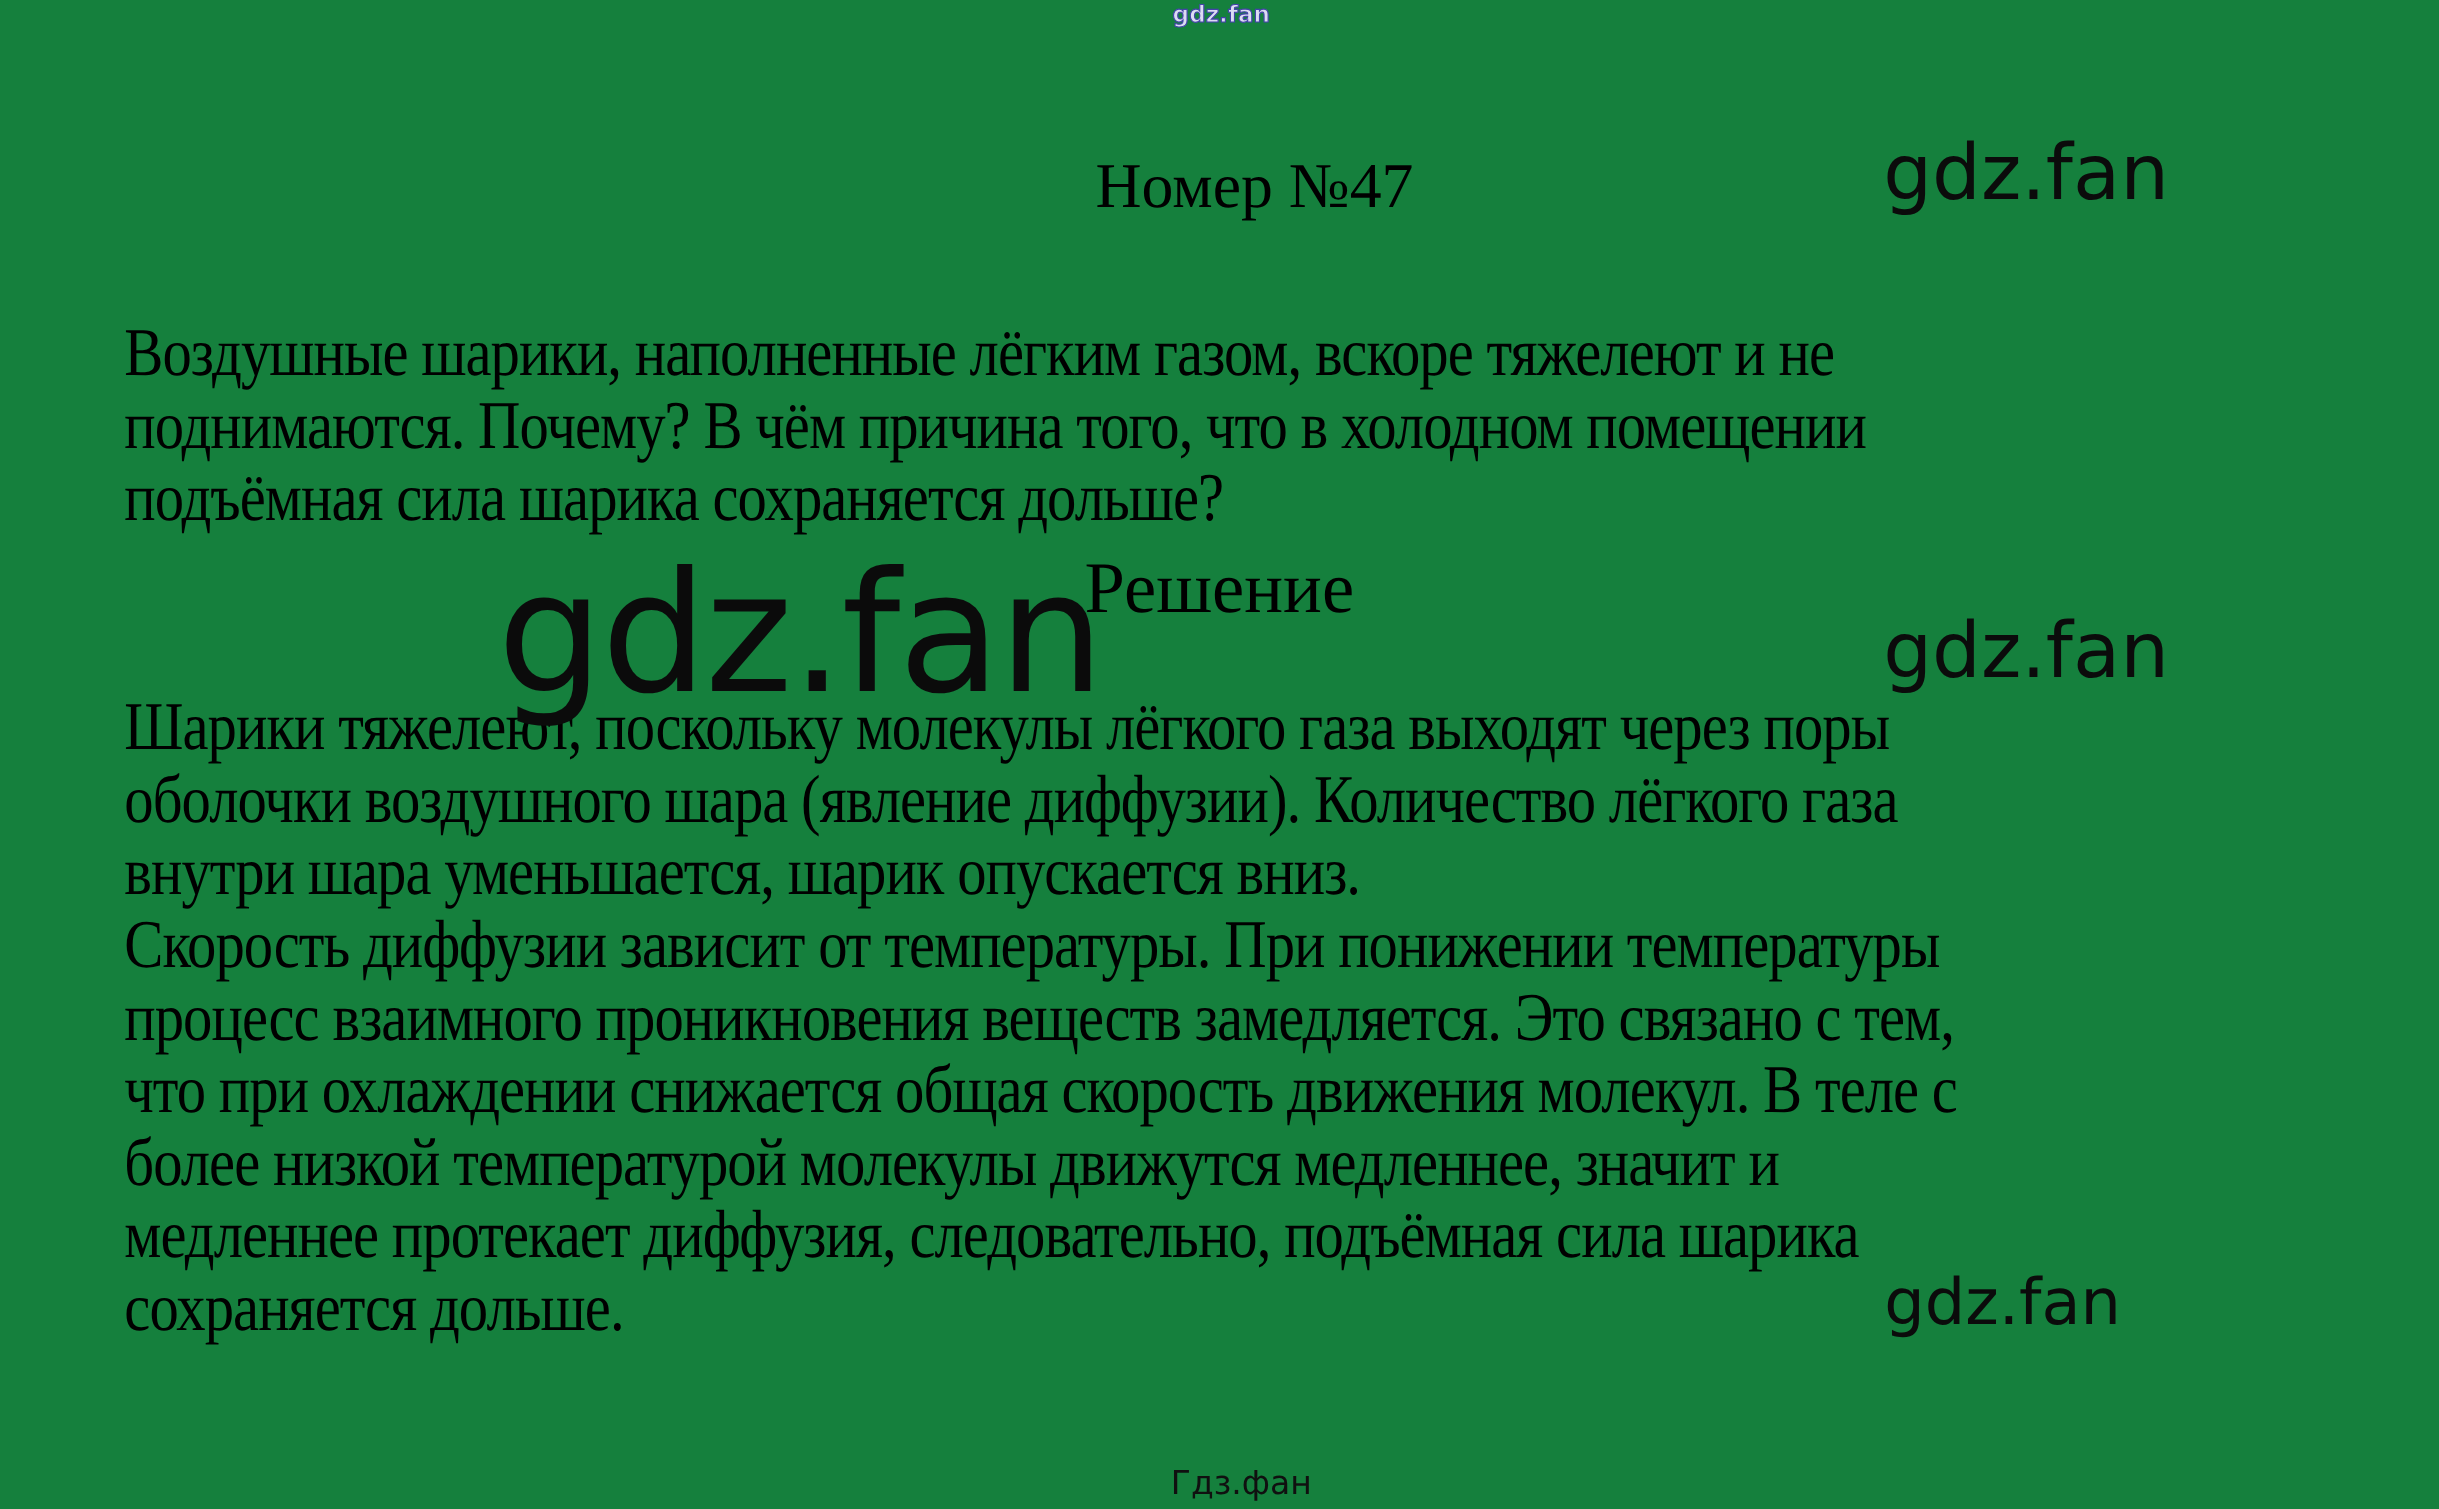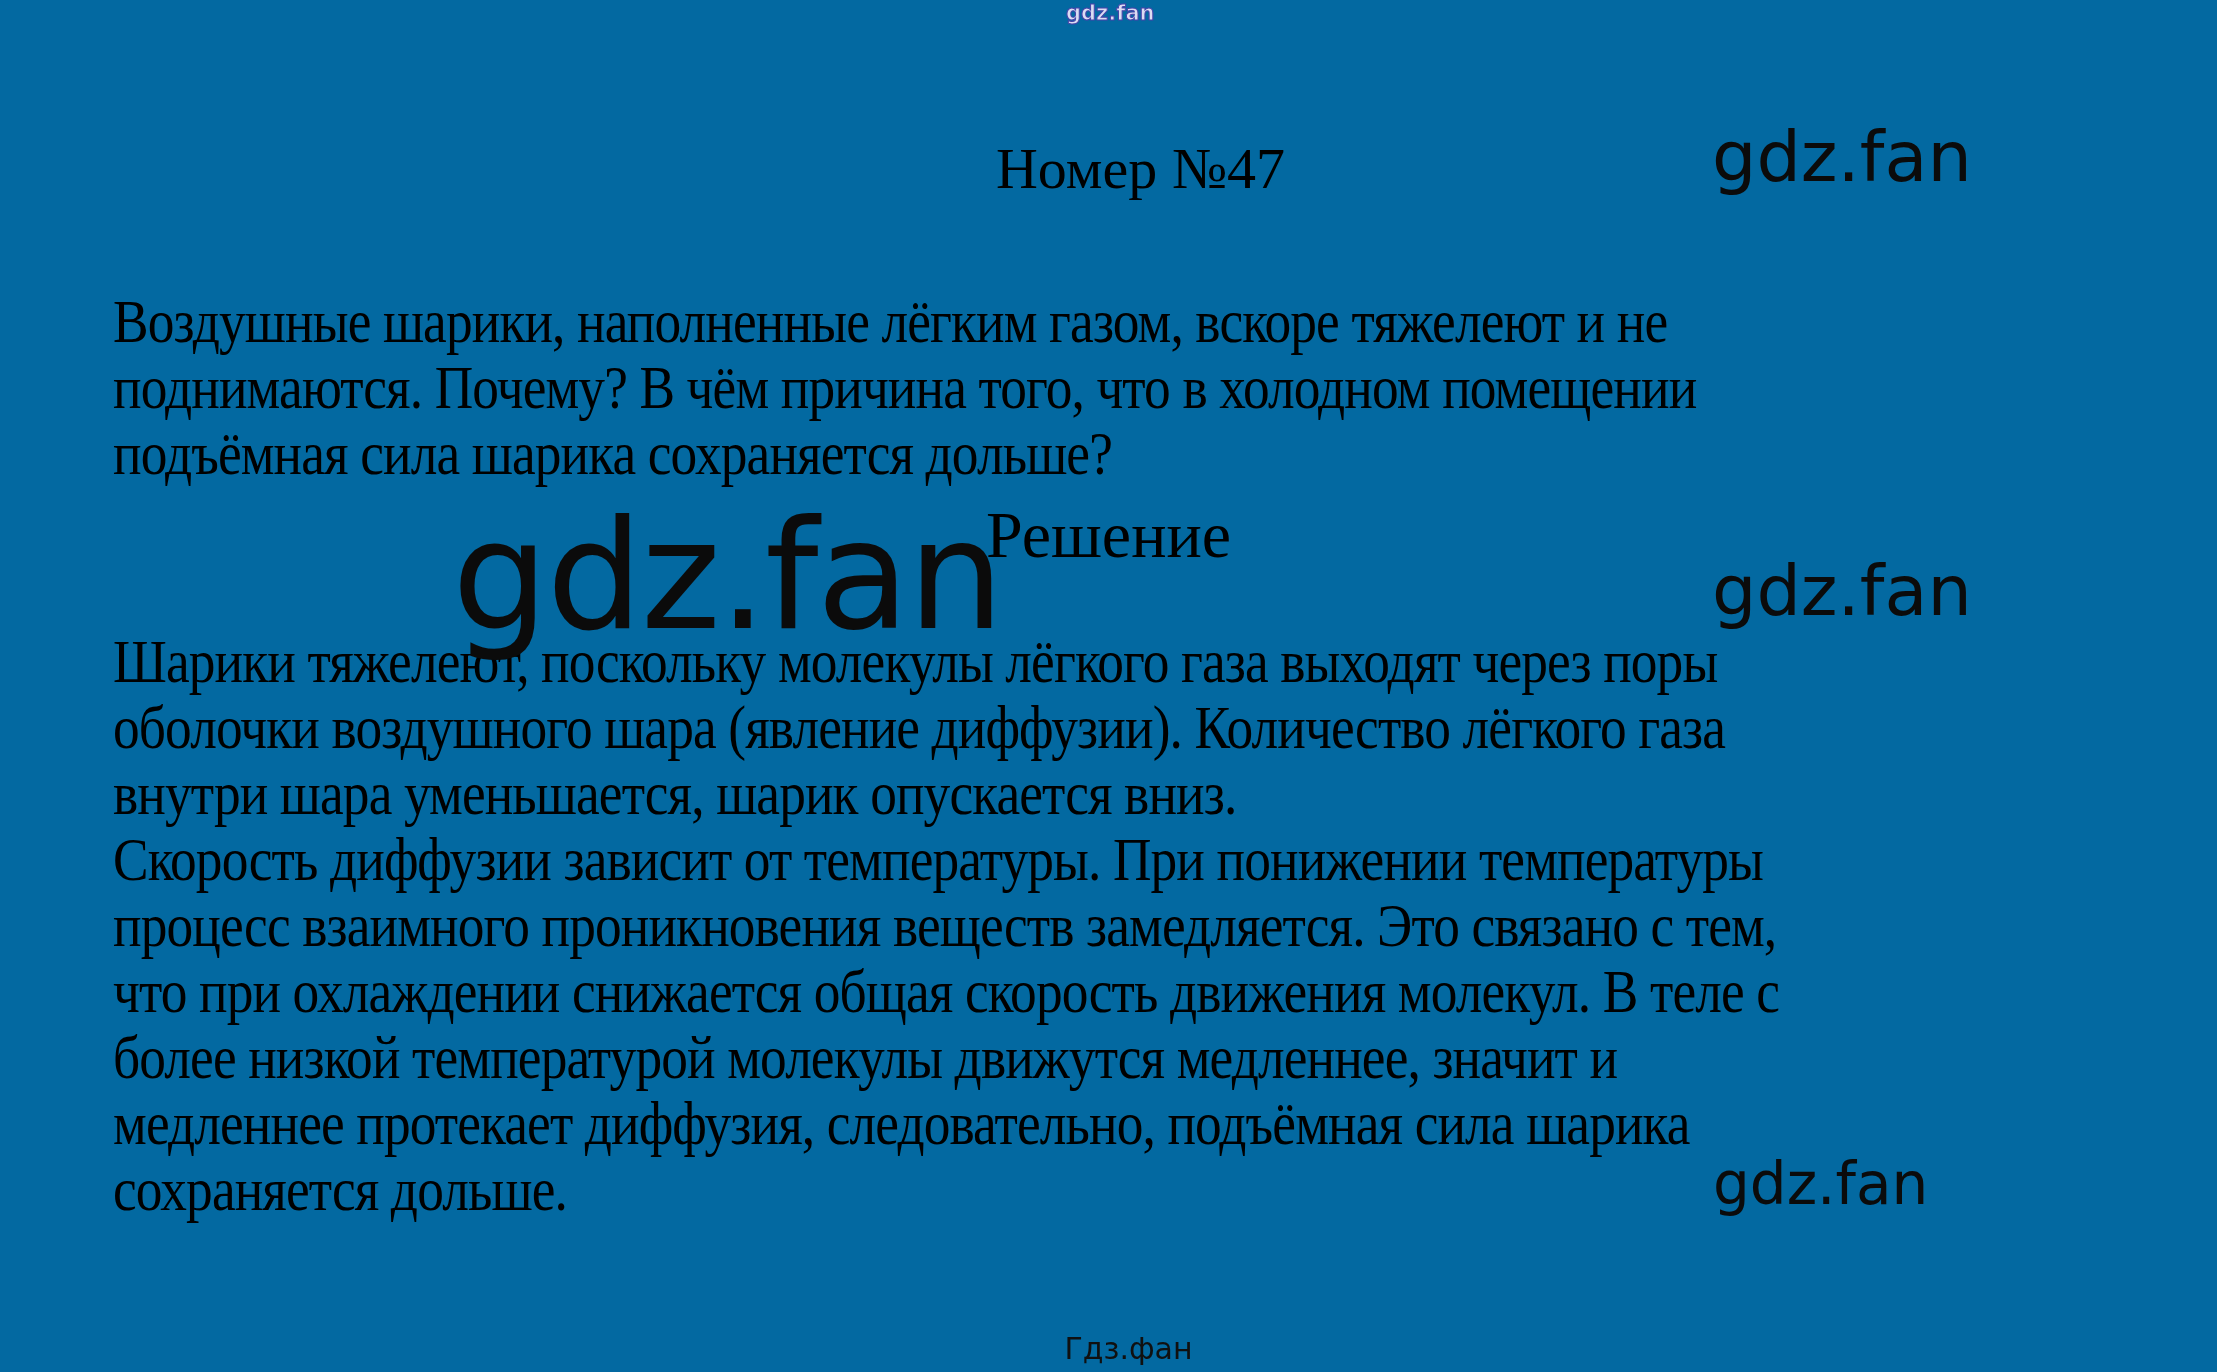--- a/index.html
+++ b/index.html
@@ -4,21 +4,21 @@
 <style>
   html, body {
     margin: 0;
     padding: 0;
     background: #ffffff;
   }
   .page {
     position: relative;
     width: 2217px;
     height: 1372px;
-    background: #0369a1;
+    background: #15803d;
     overflow: hidden;
     font-family: "Liberation Serif", serif;
     color: #000000;
   }
 
   
   .wm {
     position: absolute;
     font-family: "DejaVu Sans", sans-serif;
     color: #0b0b0b;

